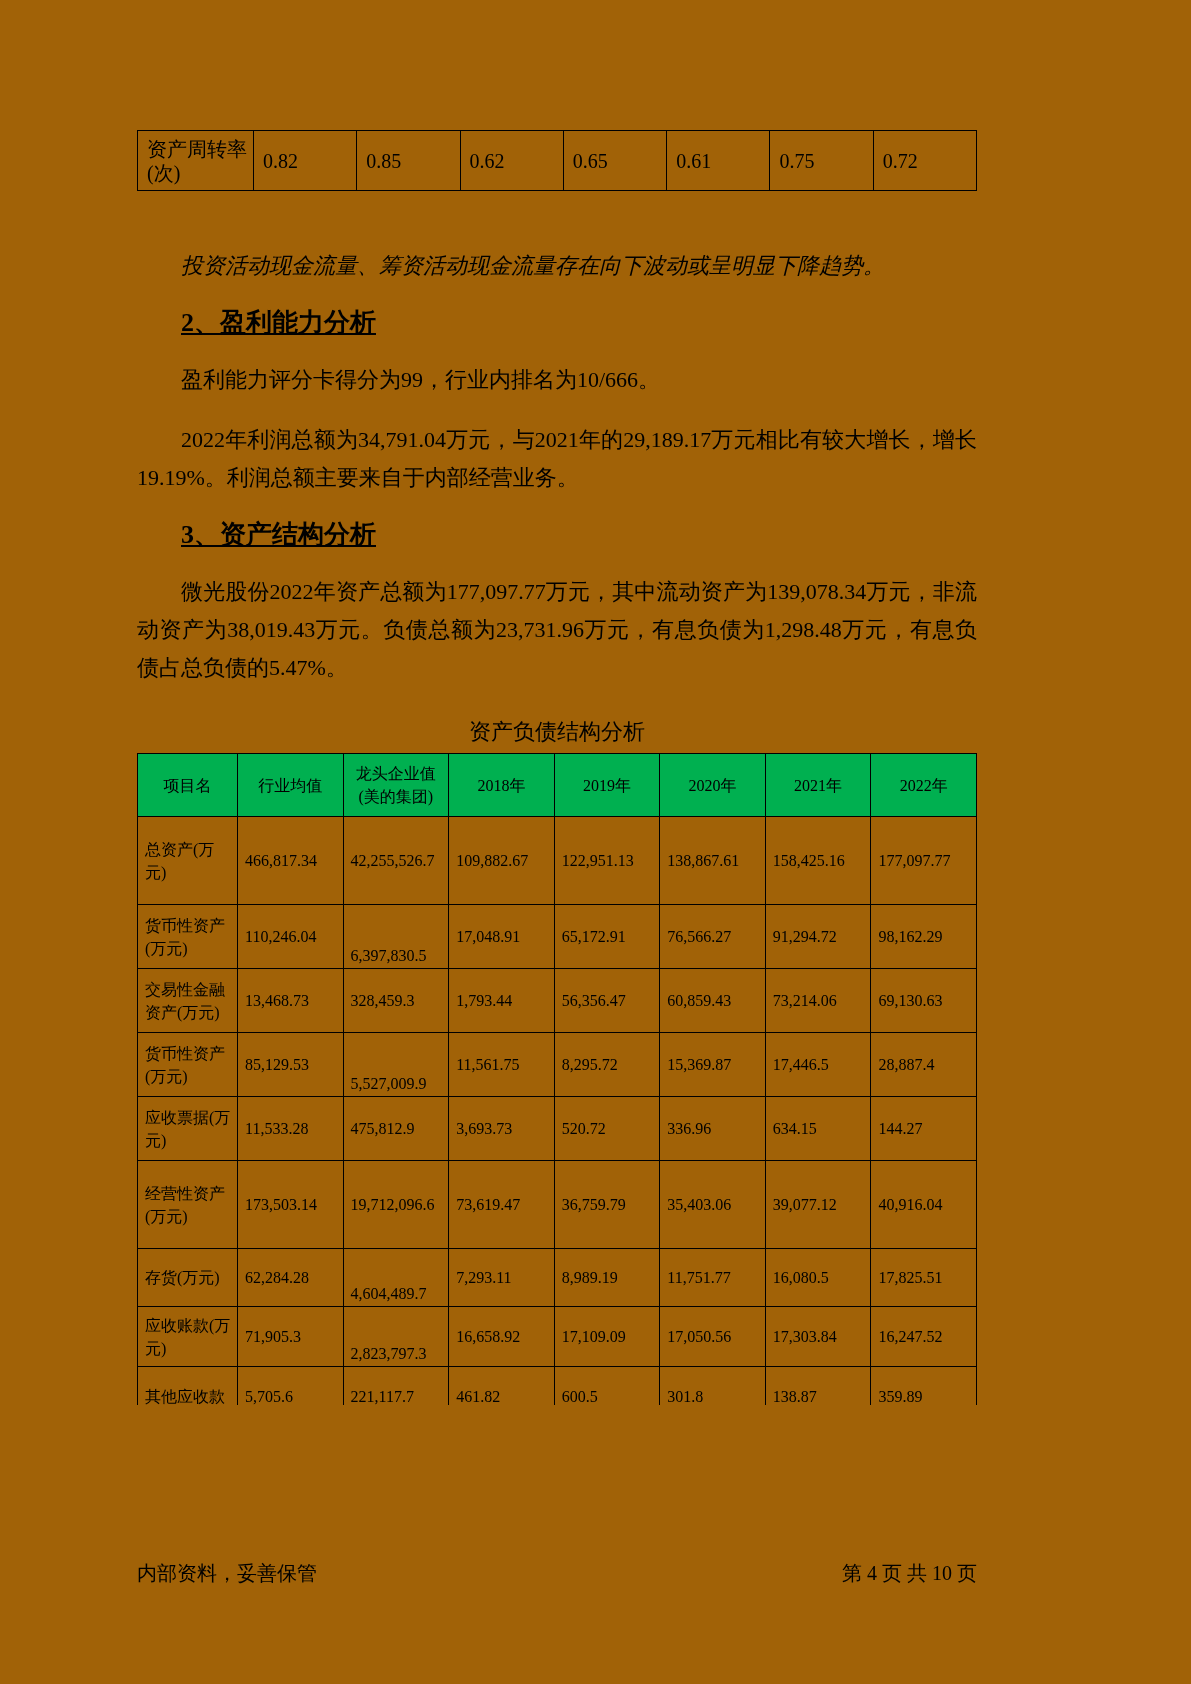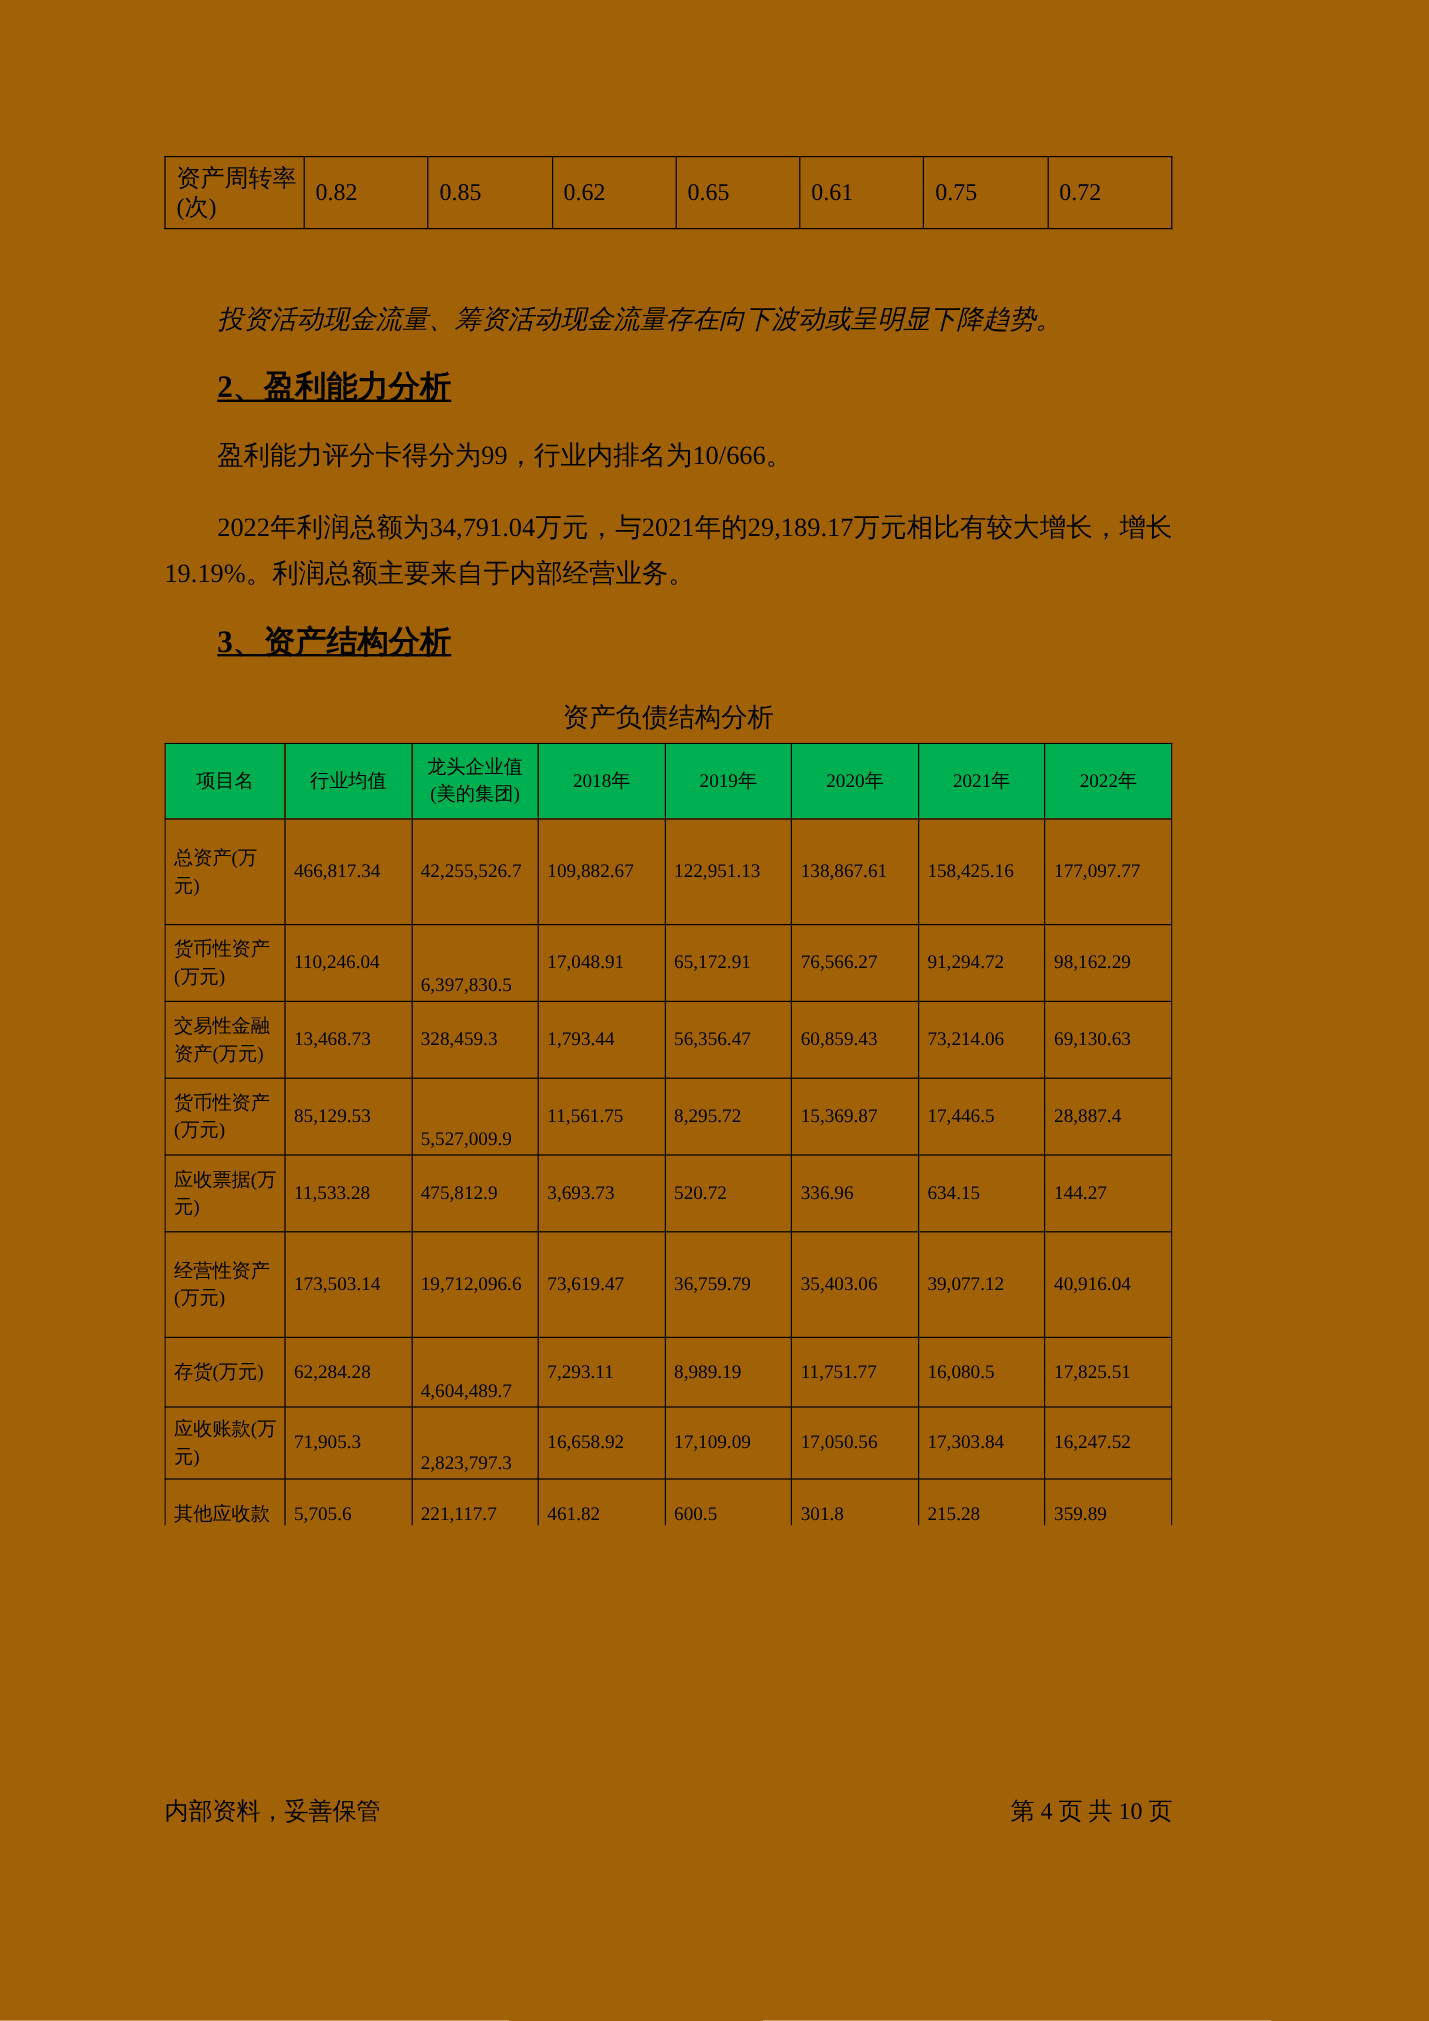--- a/index.html
+++ b/index.html
@@ -109,21 +109,21 @@
   .balance-table tbody tr:nth-child(8) td:nth-child(3) {
     vertical-align: bottom;
     padding-bottom: 1px;
   }
 
   
   .page-footer {
     position: absolute;
     left: 137px;
     right: 214px;
-    top: 1497px;
+    top: 1560px;
     display: flex;
     justify-content: space-between;
     font-size: 20px;
     line-height: 26px;
   }
 </style>
 </head>
 <body>
 
 <div class="page">
@@ -146,20 +146,21 @@
   <p class="body-text p1">投资活动现金流量、筹资活动现金流量存在向下波动或呈明显下降趋势。</p>
 
   <h3 class="doc-heading">2、盈利能力分析</h3>
 
   <p class="body-text p2">盈利能力评分卡得分为99，行业内排名为10/666。</p>
 
   <p class="body-text p3">2022年利润总额为34,791.04万元，与2021年的29,189.17万元相比有较大增长，增长19.19%。利润总额主要来自于内部经营业务。</p>
 
   <h3 class="doc-heading">3、资产结构分析</h3>
 
+  <p class="body-text p4">微光股份2022年资产总额为177,097.77万元，其中流动资产为139,078.34万元，非流动资产为38,019.43万元。负债总额为23,731.96万元，有息负债为1,298.48万元，有息负债占总负债的5.47%。</p>
 
   <div class="table-title">资产负债结构分析</div>
 
   <div class="table-clip">
     <table class="balance-table">
       <colgroup>
         <col class="c-label">
           <col>
           <col>
           <col>
@@ -261,21 +262,21 @@
             <td>17,303.84</td>
             <td>16,247.52</td>
           </tr>
           <tr>
             <td>其他应收款</td>
             <td>5,705.6</td>
             <td>221,117.7</td>
             <td>461.82</td>
             <td>600.5</td>
             <td>301.8</td>
-            <td>215.28</td>
+            <td>138.87</td>
             <td>359.89</td>
           </tr>
         </tbody>
     </table>
   </div>
 
   <div class="page-footer">
     <span>内部资料，妥善保管</span>
     <span>第 4 页  共 10 页</span>
   </div>

